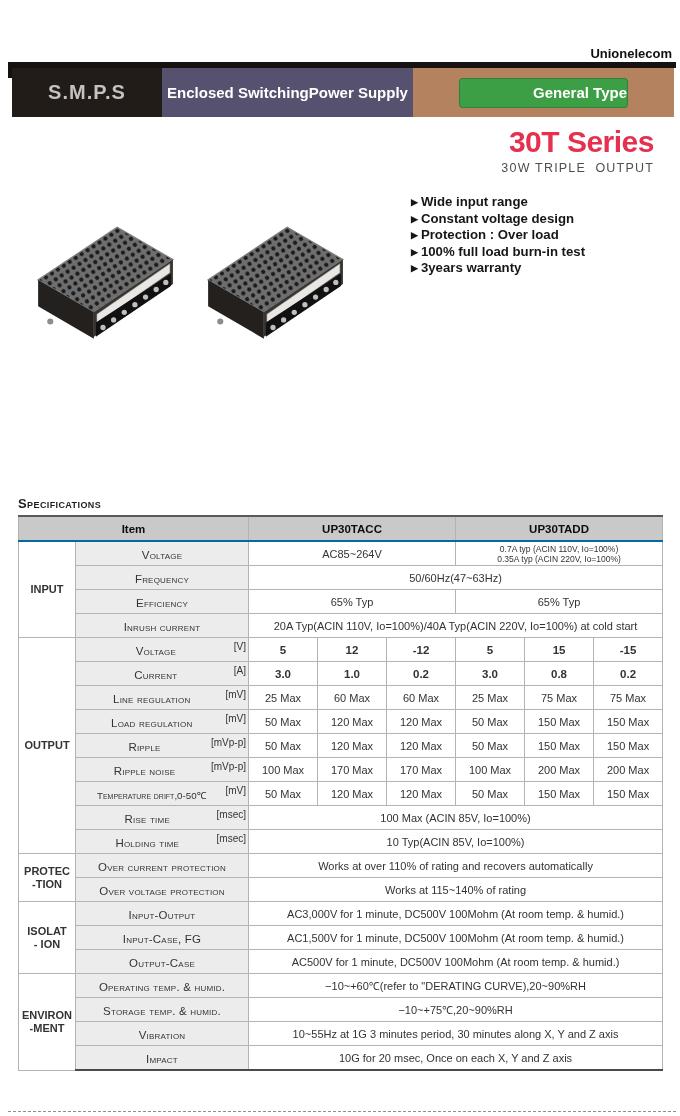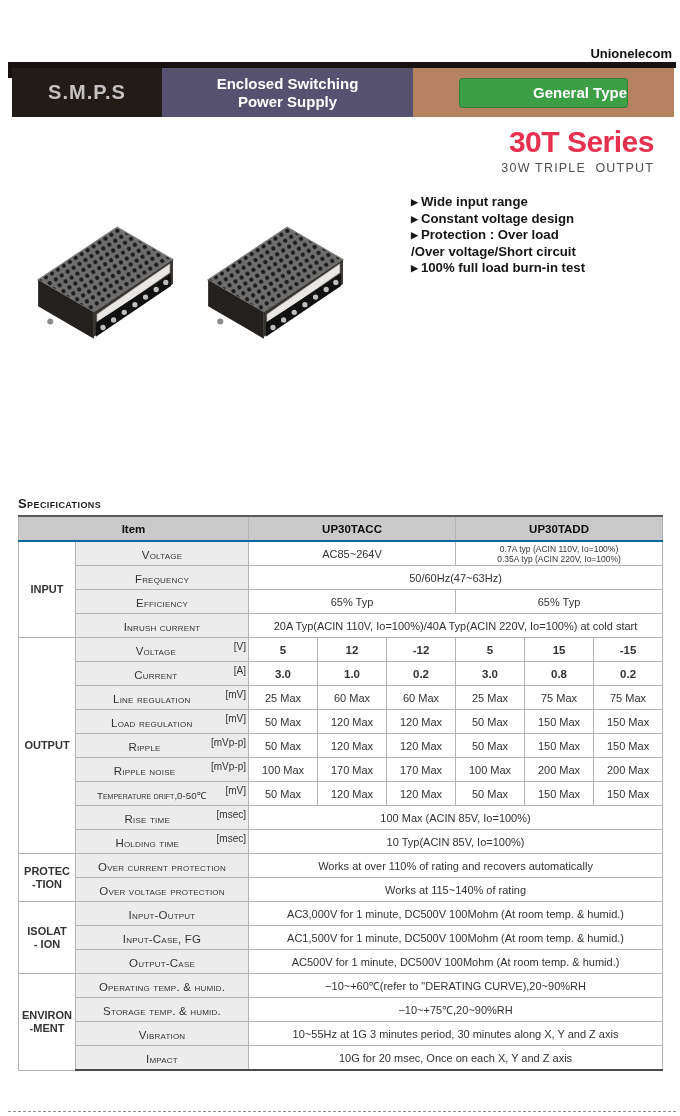--- a/index.html
+++ b/index.html
@@ -6,21 +6,21 @@
   #page{position:relative;width:680px;height:1116px;background:#fff;overflow:hidden;
         font-family:"Liberation Sans",sans-serif;}
 
   
   #logo{position:absolute;top:46px;right:8px;font-size:13px;font-weight:bold;color:#101010;}
   #topbar{position:absolute;left:8px;top:62px;width:668px;height:6px;background:#17120f;}
   #topbar-tab{position:absolute;left:8px;top:62px;width:7px;height:16px;background:#17120f;}
   .band{position:absolute;top:68px;height:49px;display:flex;align-items:center;justify-content:center;}
   #smps-box{left:12px;width:150px;background:var(--band-black);}
   #smps-box span{color:#c4c2c2;font-size:20px;font-weight:bold;letter-spacing:1px;text-align:right;}
-  #ptype-box{left:162px;width:251px;background:var(--band-purple);flex-direction:column;}
+  #ptype-box{left:162px;width:251px;background:var(--band-purple);flex-direction:row;}
   #ptype-box span{color:#fff;font-size:15px;font-weight:bold;line-height:18px;}
   #tan-box{left:413px;width:261px;background:var(--band-tan);}
   #badge{width:167px;height:28px;background:var(--badge-green);border:1px solid rgba(0,0,0,.18);
          border-radius:4px;display:flex;align-items:center;justify-content:flex-end;}
   #badge span{color:#fff;font-size:15px;font-weight:bold;}
 
   
   #series-title{position:absolute;top:125px;right:26px;font-size:30px;font-weight:bold;
                 color:var(--accent-red);letter-spacing:-0.5px;}
   #series-subtitle{position:absolute;top:161px;right:26px;font-size:12.5px;color:#4f4f4f;
@@ -129,22 +129,22 @@
         <circle cx="126.5" cy="71.5" r="2.6"></circle>
       <circle cx="136" cy="64.5" r="2.6"></circle>
     </g>
     <circle cx="22" cy="103" r="3" fill="#8c8c8c"></circle>
   </svg>
 
   <div id="features">
       <div class="feat"><span class="tri">▶</span><span>Wide input range</span></div>
       <div class="feat"><span class="tri">▶</span><span>Constant voltage design</span></div>
       <div class="feat"><span class="tri">▶</span><span>Protection : Over load</span></div>
-      <div class="feat nobullet"><span>/Over voltage/Short circuit</span></div>
       <div class="feat"><span class="tri">▶</span><span>100% full load burn-in test</span></div>
+      <div class="feat"><span class="tri">▶</span><span>3years warranty</span></div>
     </div>
 
   <div id="spec-heading">Specifications</div>
   <table id="spec-table">
     <colgroup>
       <col style="width:57px">
         <col style="width:173px">
       <col style="width:69px">
         <col style="width:69px">
         <col style="width:69px">

